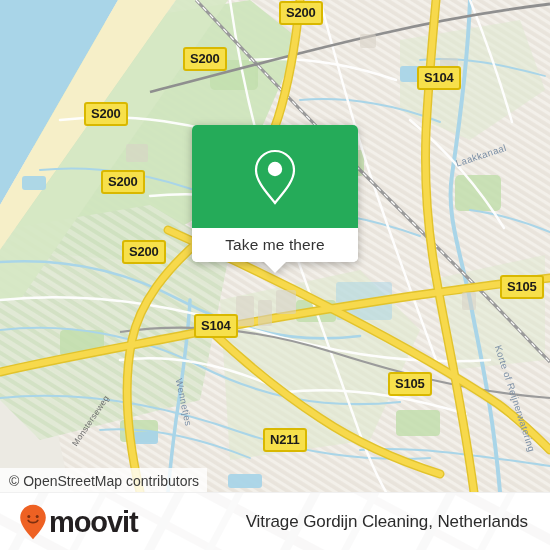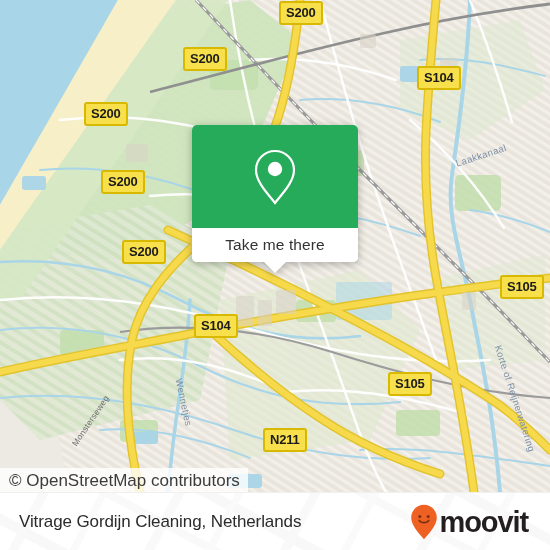--- a/index.html
+++ b/index.html
@@ -126,21 +126,21 @@
     position: absolute;
     left: 0;
     top: 468px;
     height: 24px;
     display: flex;
     align-items: center;
     padding: 2px 8px 0 9px;
     background: rgba(255,255,255,0.80);
     color: #3c3c3c;
     font-family: "Liberation Sans", sans-serif;
-    font-size: 17px;
+    font-size: 14px;
     z-index: 30;
     box-sizing: border-box;
   }
 
   
   #footer {
     position: absolute;
     left: 0;
     top: 492px;
     width: 550px;
@@ -354,26 +354,26 @@
     <div id="osm-attrib">
       <span>© OpenStreetMap contributors</span>
     </div>
   </div>
 
   <div id="footer">
     <svg id="footer-ghost" viewBox="0 0 550 58" preserveAspectRatio="none">
       <rect x="0" y="0" width="550" height="58" fill="url(#ghostmap)"></rect>
     </svg>
     <div id="footer-inner">
-      <span id="footer-title">Vitrage Gordijn Cleaning, Netherlands</span>
       <span id="brand">
         <svg width="28" height="36" viewBox="0 0 28 36">
           <path d="M14 0.8 C6.9 0.8 1.2 6.5 1.2 13.6 C1.2 22 10 30.6 14 35.2 C18 30.6 26.8 22 26.8 13.6 C26.8 6.5 21.1 0.8 14 0.8 Z" fill="#ee6123"></path>
           <circle cx="9.8" cy="12.4" r="1.5" fill="#7d2f10"></circle>
           <circle cx="18.2" cy="12.4" r="1.5" fill="#7d2f10"></circle>
           <path d="M9.2 16.4 C11 19.4 17 19.4 18.8 16.4" fill="none" stroke="#7d2f10" stroke-width="1.7" stroke-linecap="round"></path>
         </svg>
         <span id="brand-word">moovit</span>
       </span>
+      <span id="footer-title">Vitrage Gordijn Cleaning, Netherlands</span>
     </div>
   </div>
 
 </div>
 
 </body></html>

